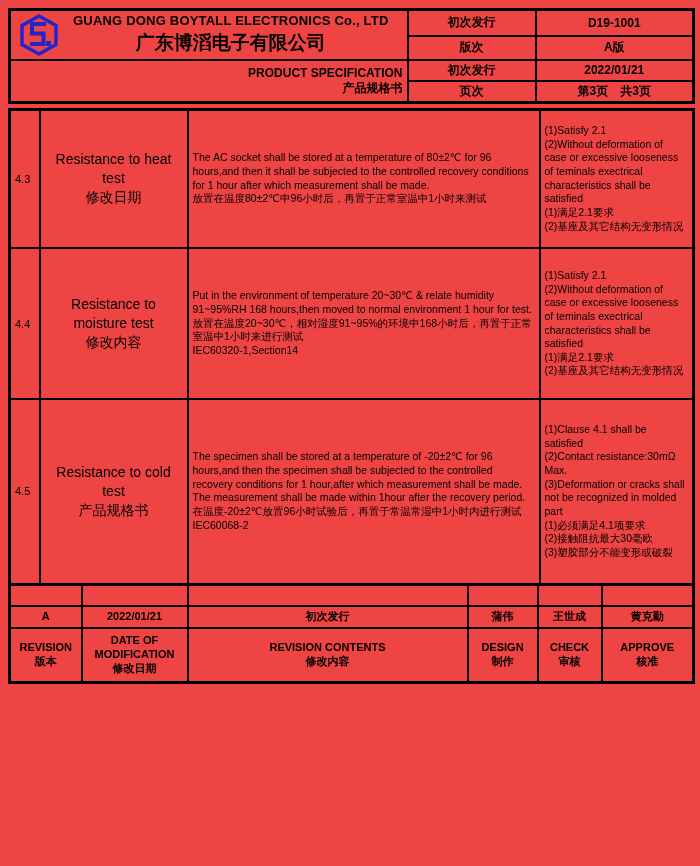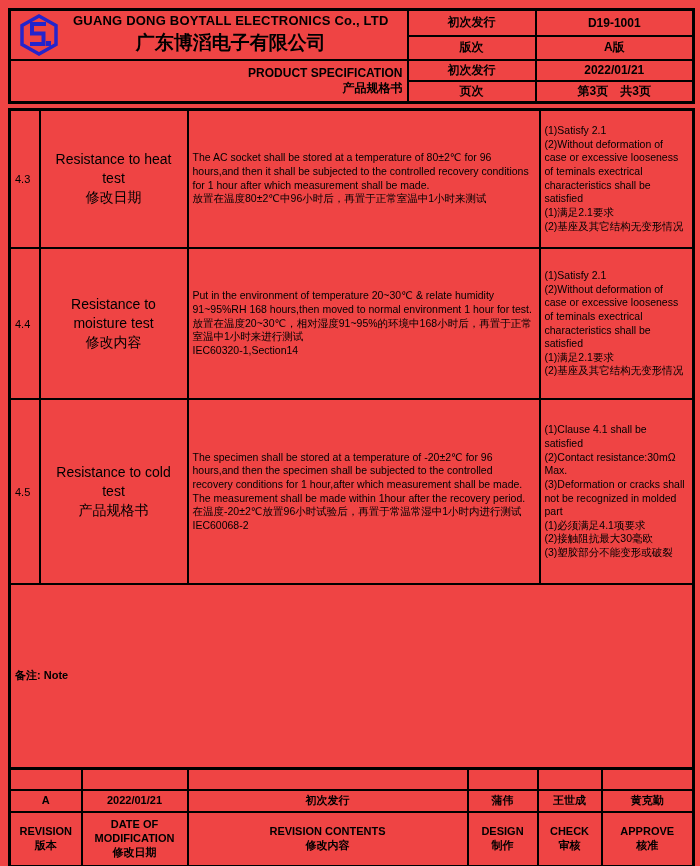--- a/index.html
+++ b/index.html
@@ -147,23 +147,20 @@
 The measurement shall be made within 1hour after the recovery period.
 在温度-20±2℃放置96小时试验后，再置于常温常湿中1小时内进行测试
 IEC60068-2</td>
         <td class="req-cell">(1)Clause 4.1 shall be satisfied
 (2)Contact resistance:30mΩ Max.
 (3)Deformation or cracks shall not be recognized in molded part
 (1)必须满足4.1项要求
 (2)接触阻抗最大30毫欧
 (3)塑胶部分不能变形或破裂</td>
       </tr>
-      <tr style="height:184px">
-        <td class="note-cell" colspan="4">备注: Note</td>
-      </tr>
     </tbody>
   </table>
 
   <table class="tbl rev-tbl">
     <colgroup>
       <col style="width:72px">
         <col style="width:106px">
         <col style="width:280px">
         <col style="width:70px">
         <col style="width:64px">

